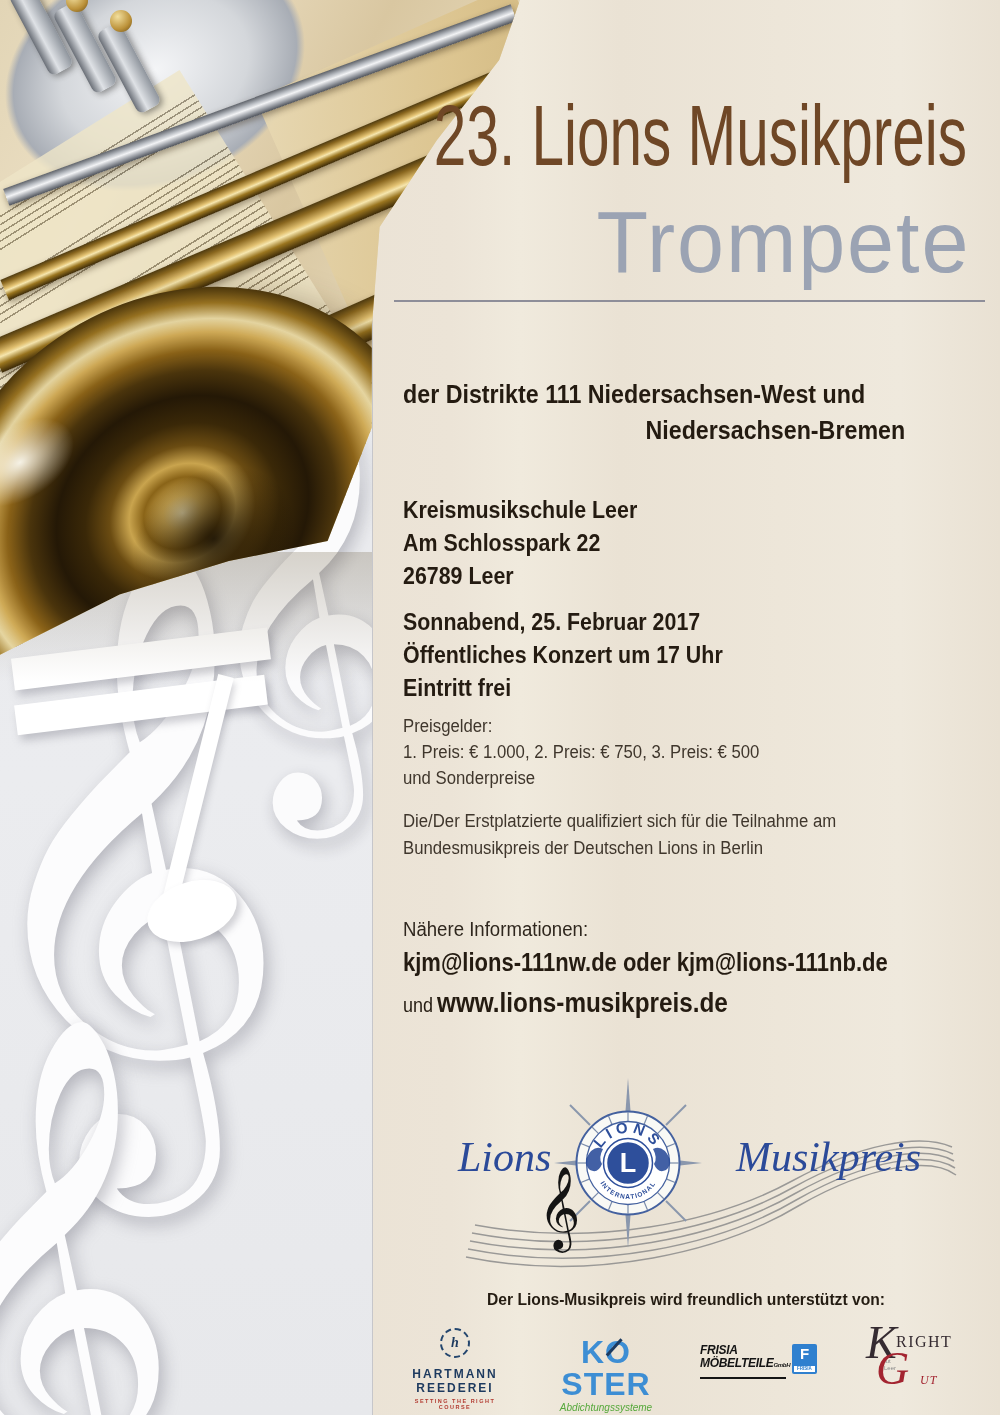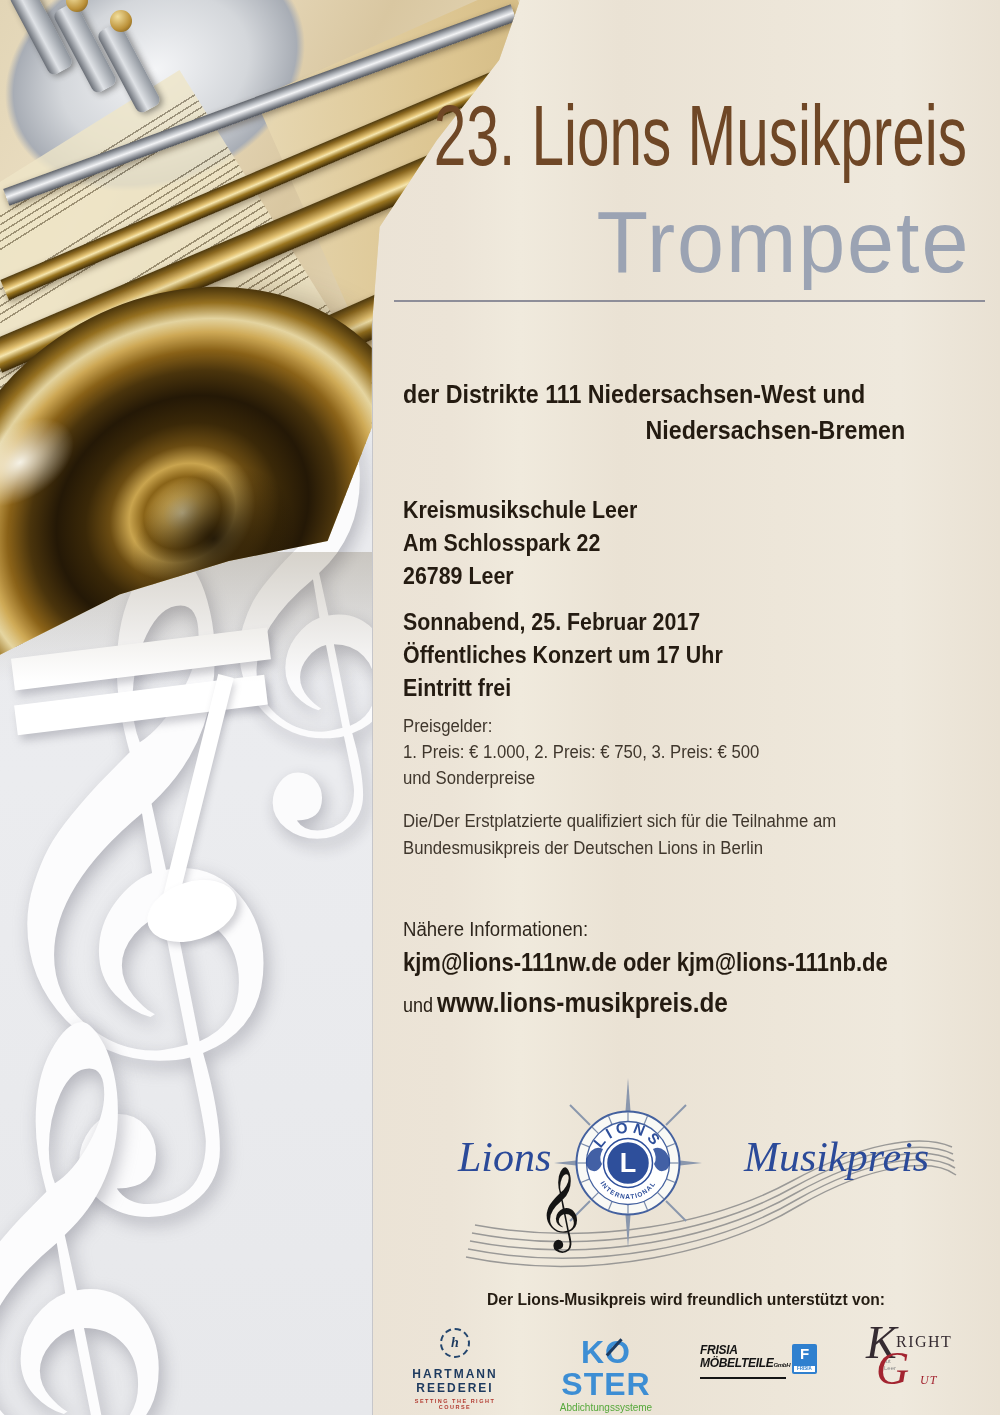--- a/index.html
+++ b/index.html
@@ -79,40 +79,40 @@
   .emails{position:absolute;left:403px;top:948px;font-size:25px;font-weight:bold;color:#241b11;
     transform:scaleX(.88);transform-origin:0 50%;white-space:nowrap;}
   .website{position:absolute;left:403px;top:988px;color:#241b11;white-space:nowrap;
     transform:scaleX(.9);transform-origin:0 50%;}
   .website .pre{font-size:20px;} .website .site{font-size:27px;font-weight:bold;}
   
   .logo-wrap{position:absolute;left:420px;top:1075px;width:548px;height:200px;text-align:center;}
   .staff-svg{position:absolute;left:0;top:0;}
   .logo-word{position:absolute;top:58px;font-family:"Liberation Serif",serif;font-style:italic;
     font-size:42px;color:#2b4a99;}
-  .word-left{left:38px;} .word-right{left:324px;}
+  .word-left{left:38px;} .word-right{left:316px;}
   .emblem-svg{position:absolute;left:133px;top:2px;}
   .logo-clef{position:absolute;left:118px;top:96px;font-size:72px;line-height:1;color:#141414;
     font-family:"DejaVu Sans","Liberation Sans",sans-serif;}
   
   .supporters-h{position:absolute;left:372px;top:1290px;width:628px;text-align:center;font-size:17px;
     font-weight:bold;color:#241c12;transform:scaleX(.92);transform-origin:50% 50%;}
   .sponsor{position:absolute;}
   .hartmann{left:400px;top:1328px;width:110px;text-align:center;color:#1d3a5f;}
   .hh-circle{width:26px;height:26px;margin:0 auto;border:2px dashed #24466e;border-radius:50%;
     display:flex;align-items:center;justify-content:center;font-family:"Liberation Serif",serif;
     font-style:italic;font-weight:bold;font-size:14px;}
   .hh-name{margin-top:9px;font-size:12px;letter-spacing:2px;font-weight:bold;}
   .hh-tag{margin-top:3px;font-size:5.5px;letter-spacing:1.5px;color:#b23a30;font-weight:bold;}
   .koester{left:548px;top:1336px;width:116px;text-align:center;}
   .ko-word{font-size:32px;font-weight:bold;color:#3d8ed4;letter-spacing:1px;line-height:1;}
   .ko-o{position:relative;display:inline-block;}
   .ko-o i{position:absolute;left:-2px;top:2px;width:22px;height:2.5px;background:#1d3a5f;
     transform:rotate(-48deg);transform-origin:50% 50%;top:10px;}
-  .ko-sub{font-size:10px;color:#55a83a;margin-top:2px;}
+  .ko-sub{font-size:10px;font-style:italic;color:#55a83a;margin-top:2px;}
   .frisia{left:700px;top:1344px;width:130px;}
   .fr-text{font-size:12px;font-weight:bold;font-style:italic;color:#141414;line-height:13px;
     letter-spacing:-0.3px;}
   .fr-suffix{font-size:6px;font-style:italic;}
   .fr-line{width:86px;height:2px;background:#141414;margin-top:5px;}
   .fr-badge{position:absolute;left:92px;top:0px;width:25px;height:30px;background:#2f80cf;
     border-radius:2px;text-align:center;}
   .fr-badge .f{color:#fff;font-weight:bold;font-size:15px;line-height:20px;}
   .fr-badge .strip{position:absolute;left:2px;right:2px;bottom:2px;height:6px;background:#fff;
     font-size:4.5px;color:#2f80cf;font-weight:bold;line-height:6px;}

